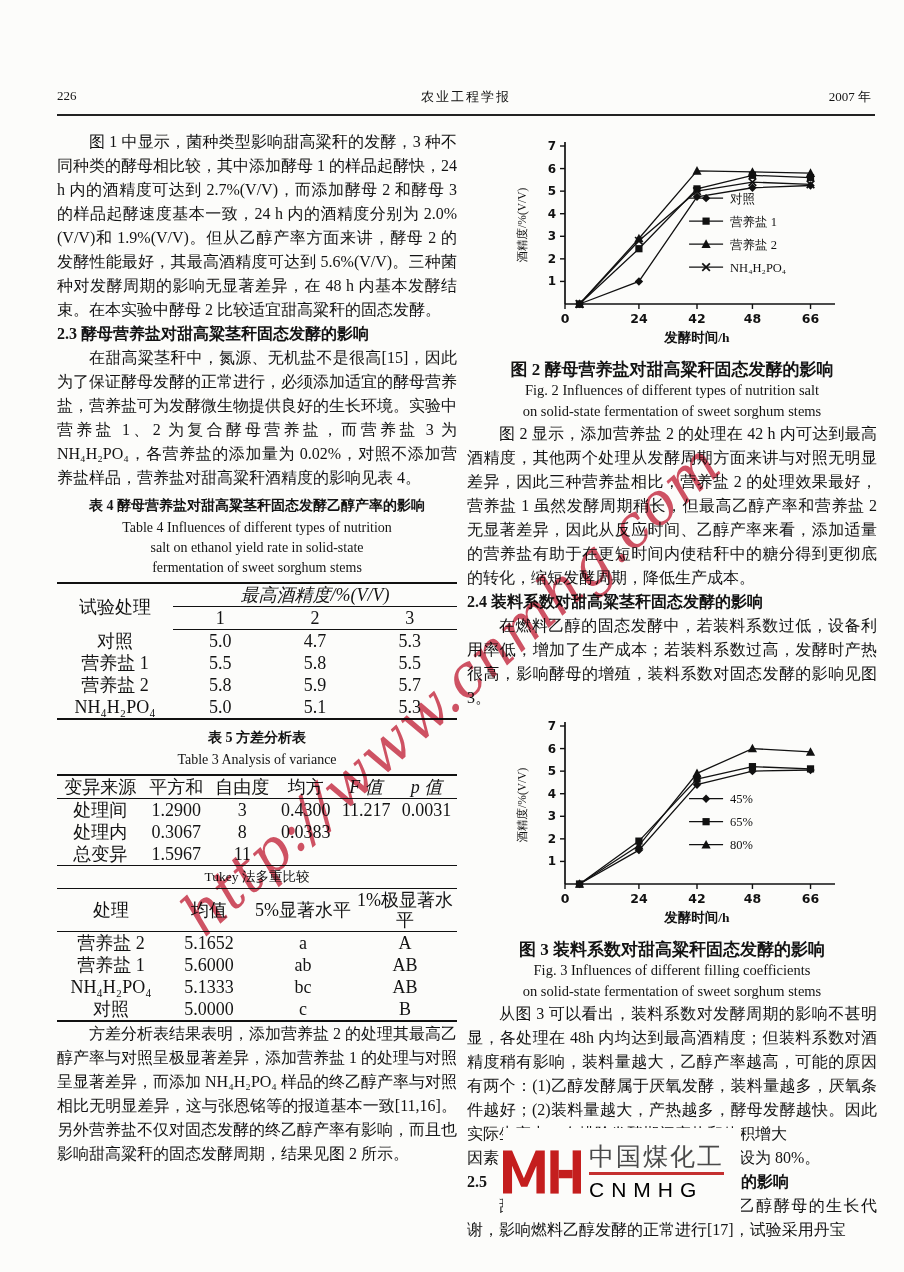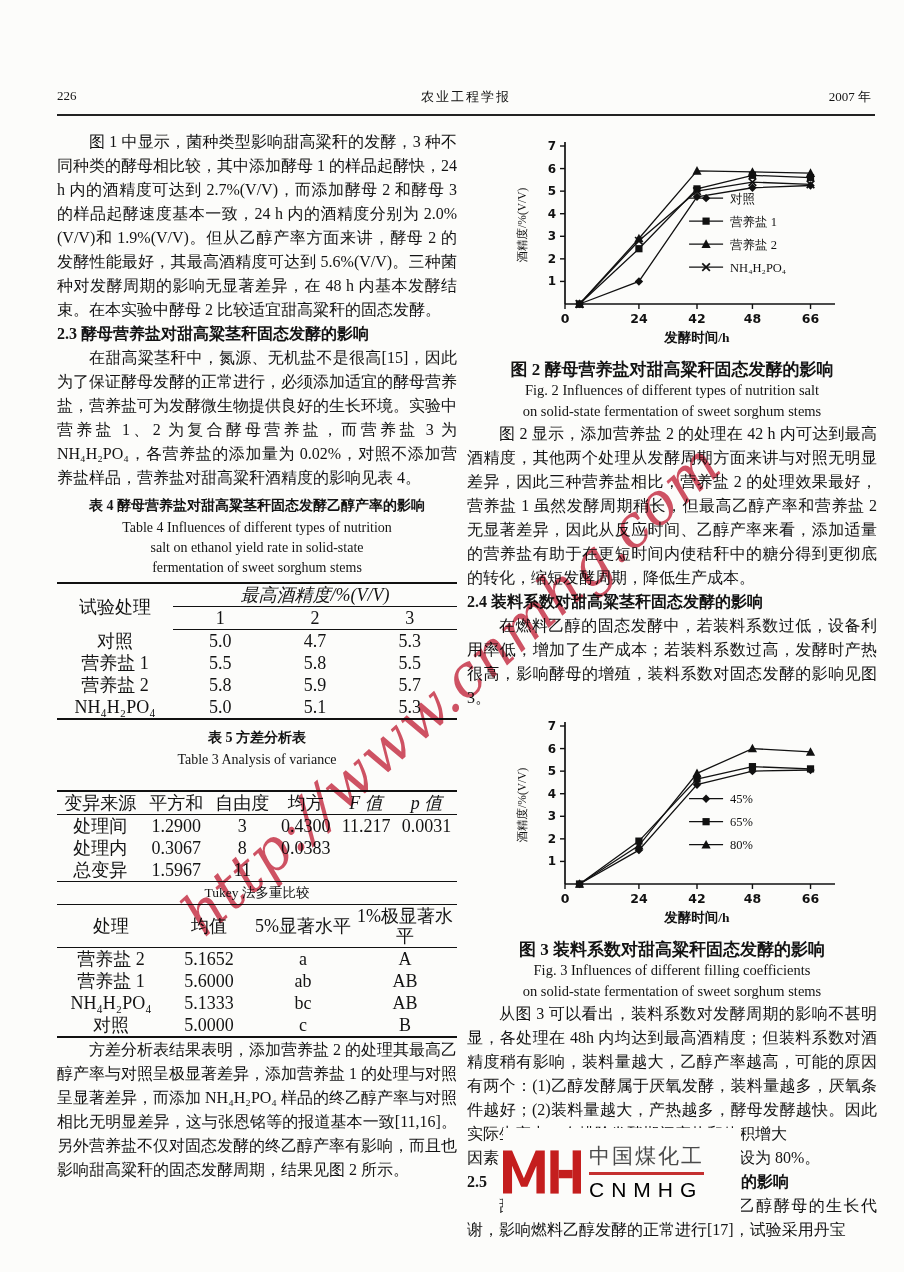--- a/index.html
+++ b/index.html
@@ -14,21 +14,21 @@
   
   .colL{position:absolute;left:57px;top:130px;width:400px;}
   .colR{position:absolute;left:467px;top:130px;width:410px;}
   p.body{font-size:16px;line-height:24px;text-align:justify;text-indent:2em;margin:0;}
   .h2{font-size:16px;font-weight:bold;line-height:24px;margin:0;}
   
   .cap-cn{font-size:14px;font-weight:bold;text-align:center;margin:6px 0 2px 0;line-height:20px;}
   .cap-en{font-size:14px;text-align:center;line-height:20px;}
   table{border-collapse:collapse;width:100%;font-size:18px;line-height:20px;}
   table.t4{border-top:2px solid #111;border-bottom:2px solid #111;margin-top:4px;}
-  table.t5{border-top:2px solid #111;margin-top:20px;}
+  table.t5{border-top:2px solid #111;margin-top:4px;}
   table.tk{border-bottom:2px solid #111;}
   th,td{font-weight:normal;text-align:center;padding:1px 2px;}
   .t4 .grp{border-bottom:1px solid #111;font-style:italic;}
   .t4 tr.sub th{border-bottom:1.6px solid #111;}
   .t5 tr.hd th{border-bottom:1.4px solid #111;}
   .t5 tr.last td{border-bottom:1.8px solid #111;}
   .tk-title{text-align:center;font-size:13.5px;line-height:22px;border-bottom:1.4px solid #111;}
   .tk tr.hd th{border-bottom:1.4px solid #111;}
   .it{font-style:italic;}
   
@@ -38,21 +38,21 @@
   
   .wm{position:absolute;left:168px;top:898px;transform:rotate(-42deg);transform-origin:0 0;
       font-family:"DejaVu Serif",serif;font-style:italic;font-size:58px;letter-spacing:1px;
       color:rgba(197,40,62,0.8);white-space:nowrap;mix-blend-mode:multiply;z-index:50;pointer-events:none;}
   
   .anchor-rows{position:relative;}
   .row-split{display:flex;font-size:16px;line-height:24px;}
   .logo{position:absolute;left:36px;top:-18px;width:238px;height:88px;background:#fcfcfa;z-index:40;
         display:flex;align-items:center;gap:8px;}
   .logo-txt{display:flex;flex-direction:column;align-items:flex-start;}
-  .logo-cn{font-size:21px;color:#4a4a4a;letter-spacing:2px;line-height:28px;
+  .logo-cn{font-size:25px;color:#4a4a4a;letter-spacing:2px;line-height:28px;
            border-bottom:3px solid #c43030;padding-bottom:2px;font-family:"Liberation Sans",sans-serif;}
   .logo-en{font-size:21px;color:#000000;letter-spacing:7px;line-height:26px;margin-top:2px;
            font-family:"Liberation Sans",sans-serif;}
   .mt6{margin-top:6px;} .mt8{margin-top:8px;}
 </style>
 </head>
 <body>
 
 <div class="page">
 

